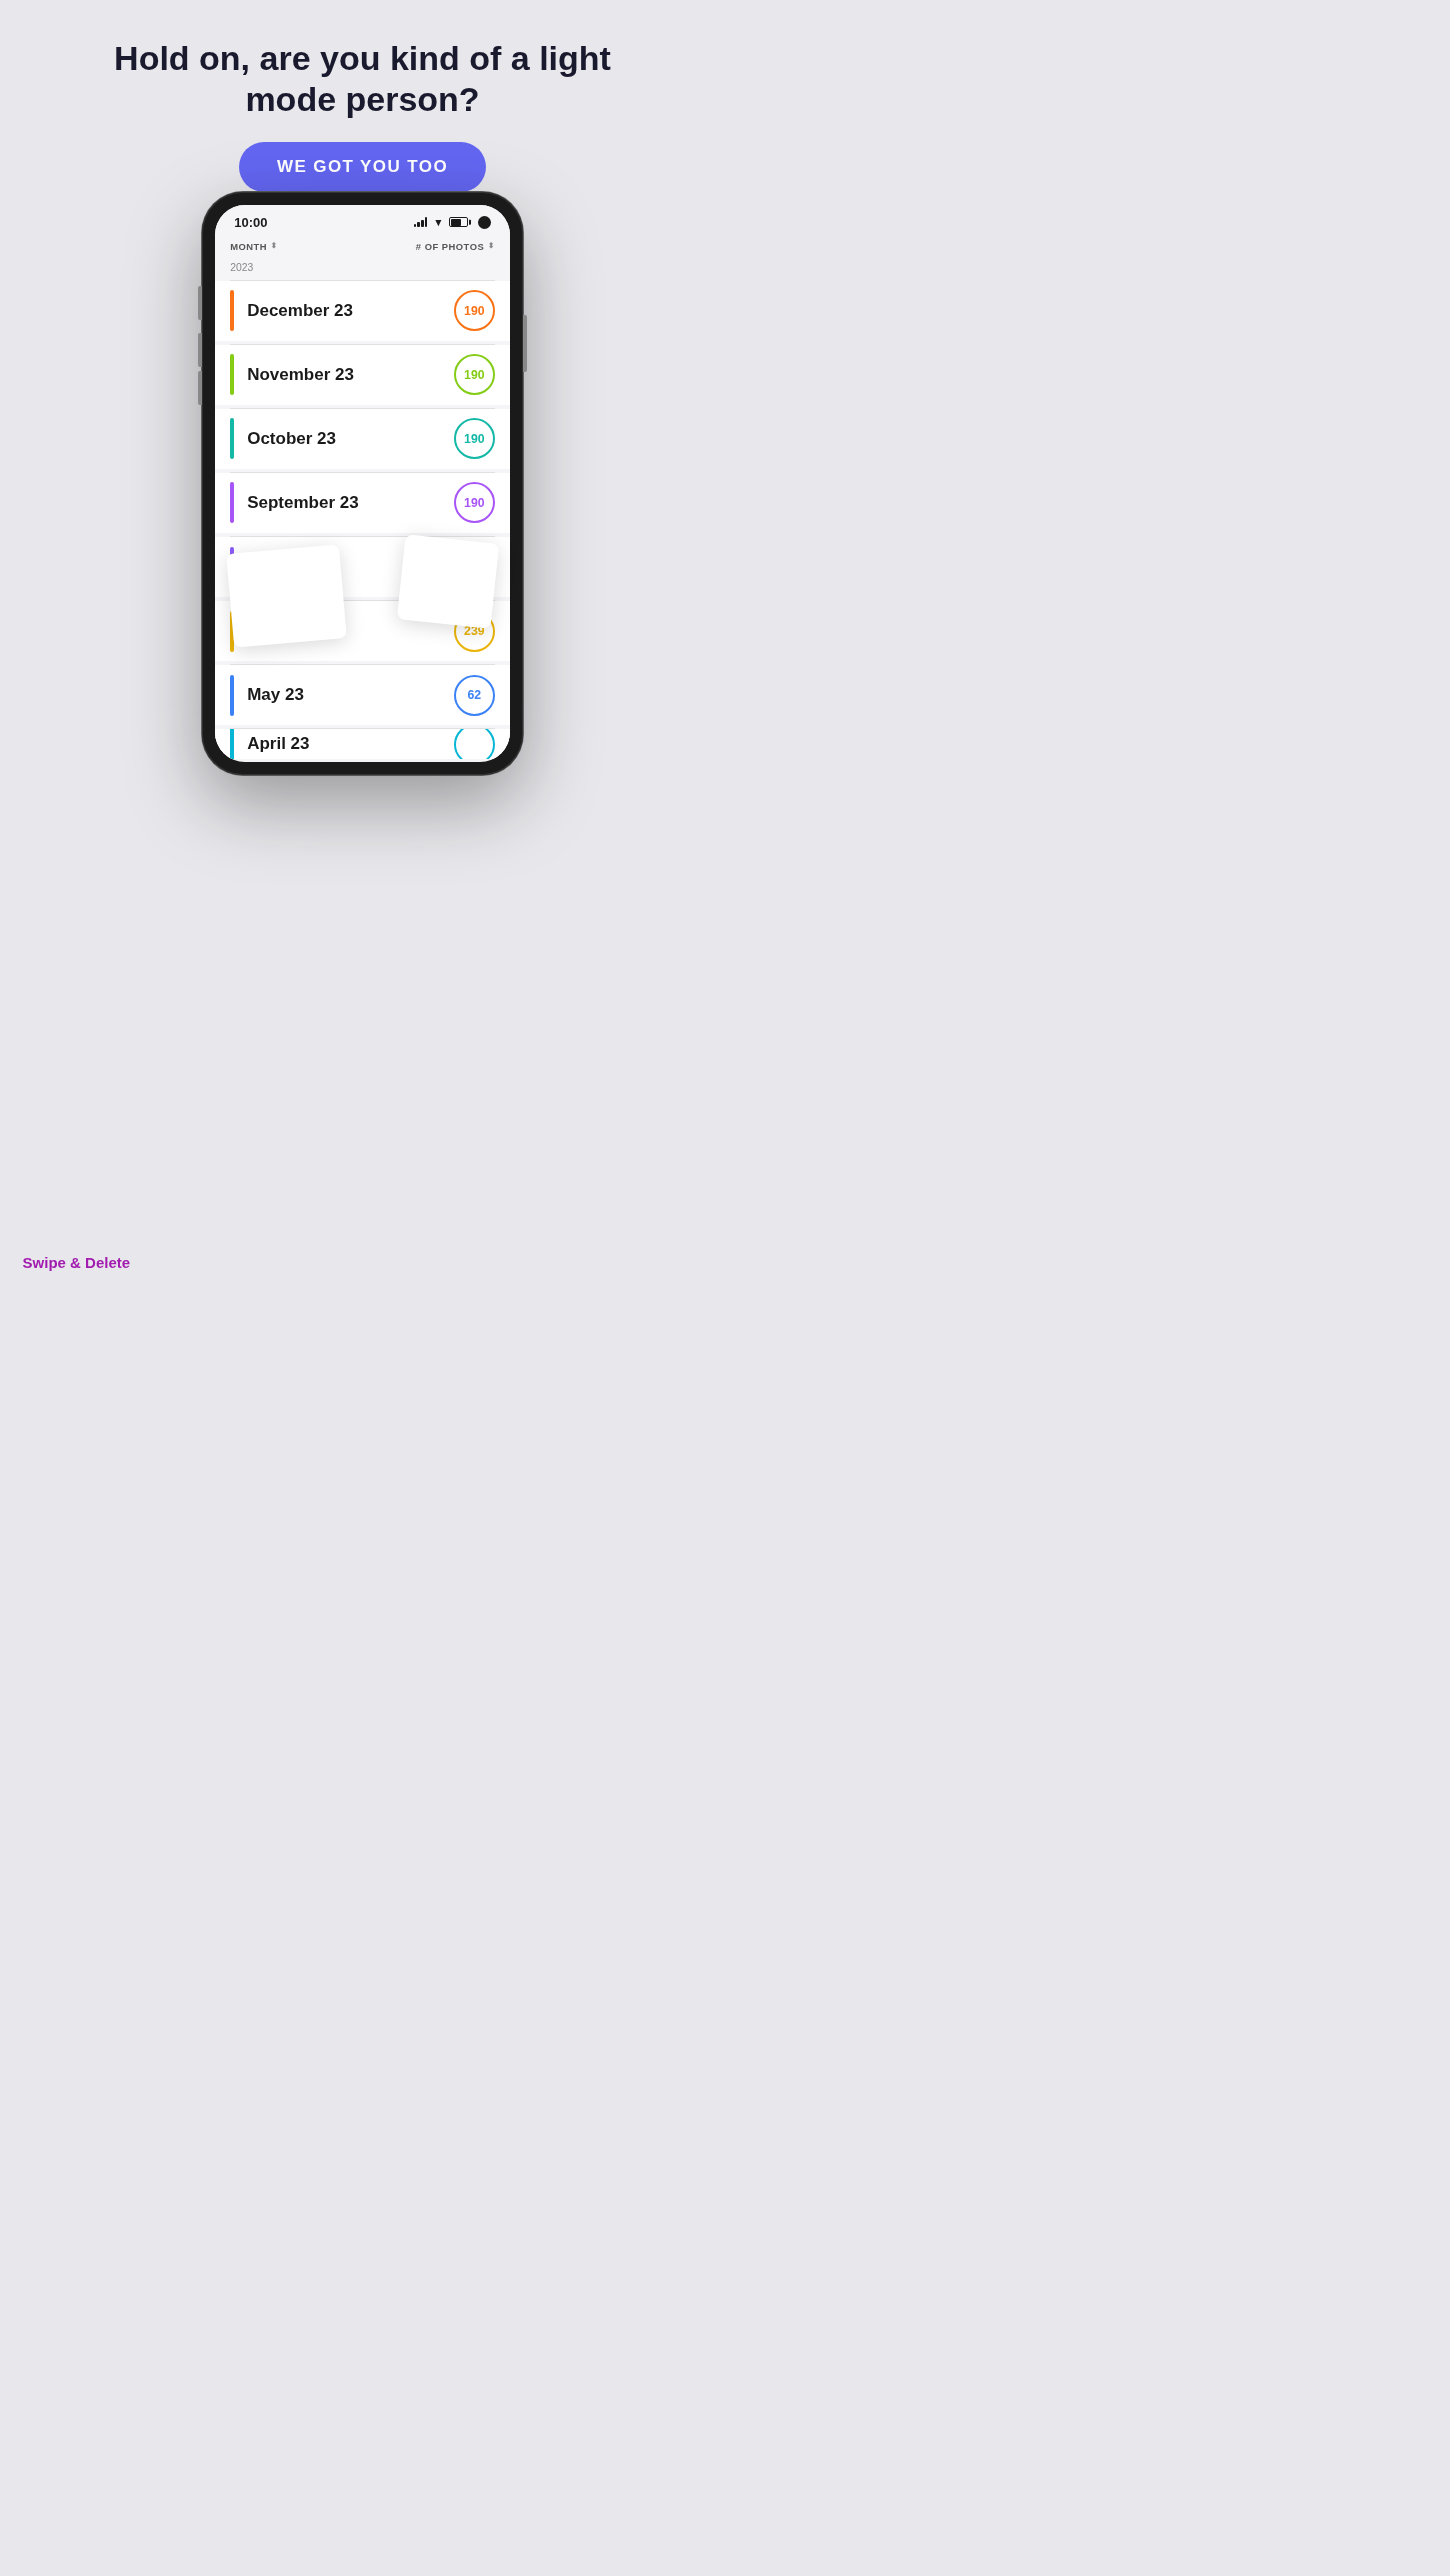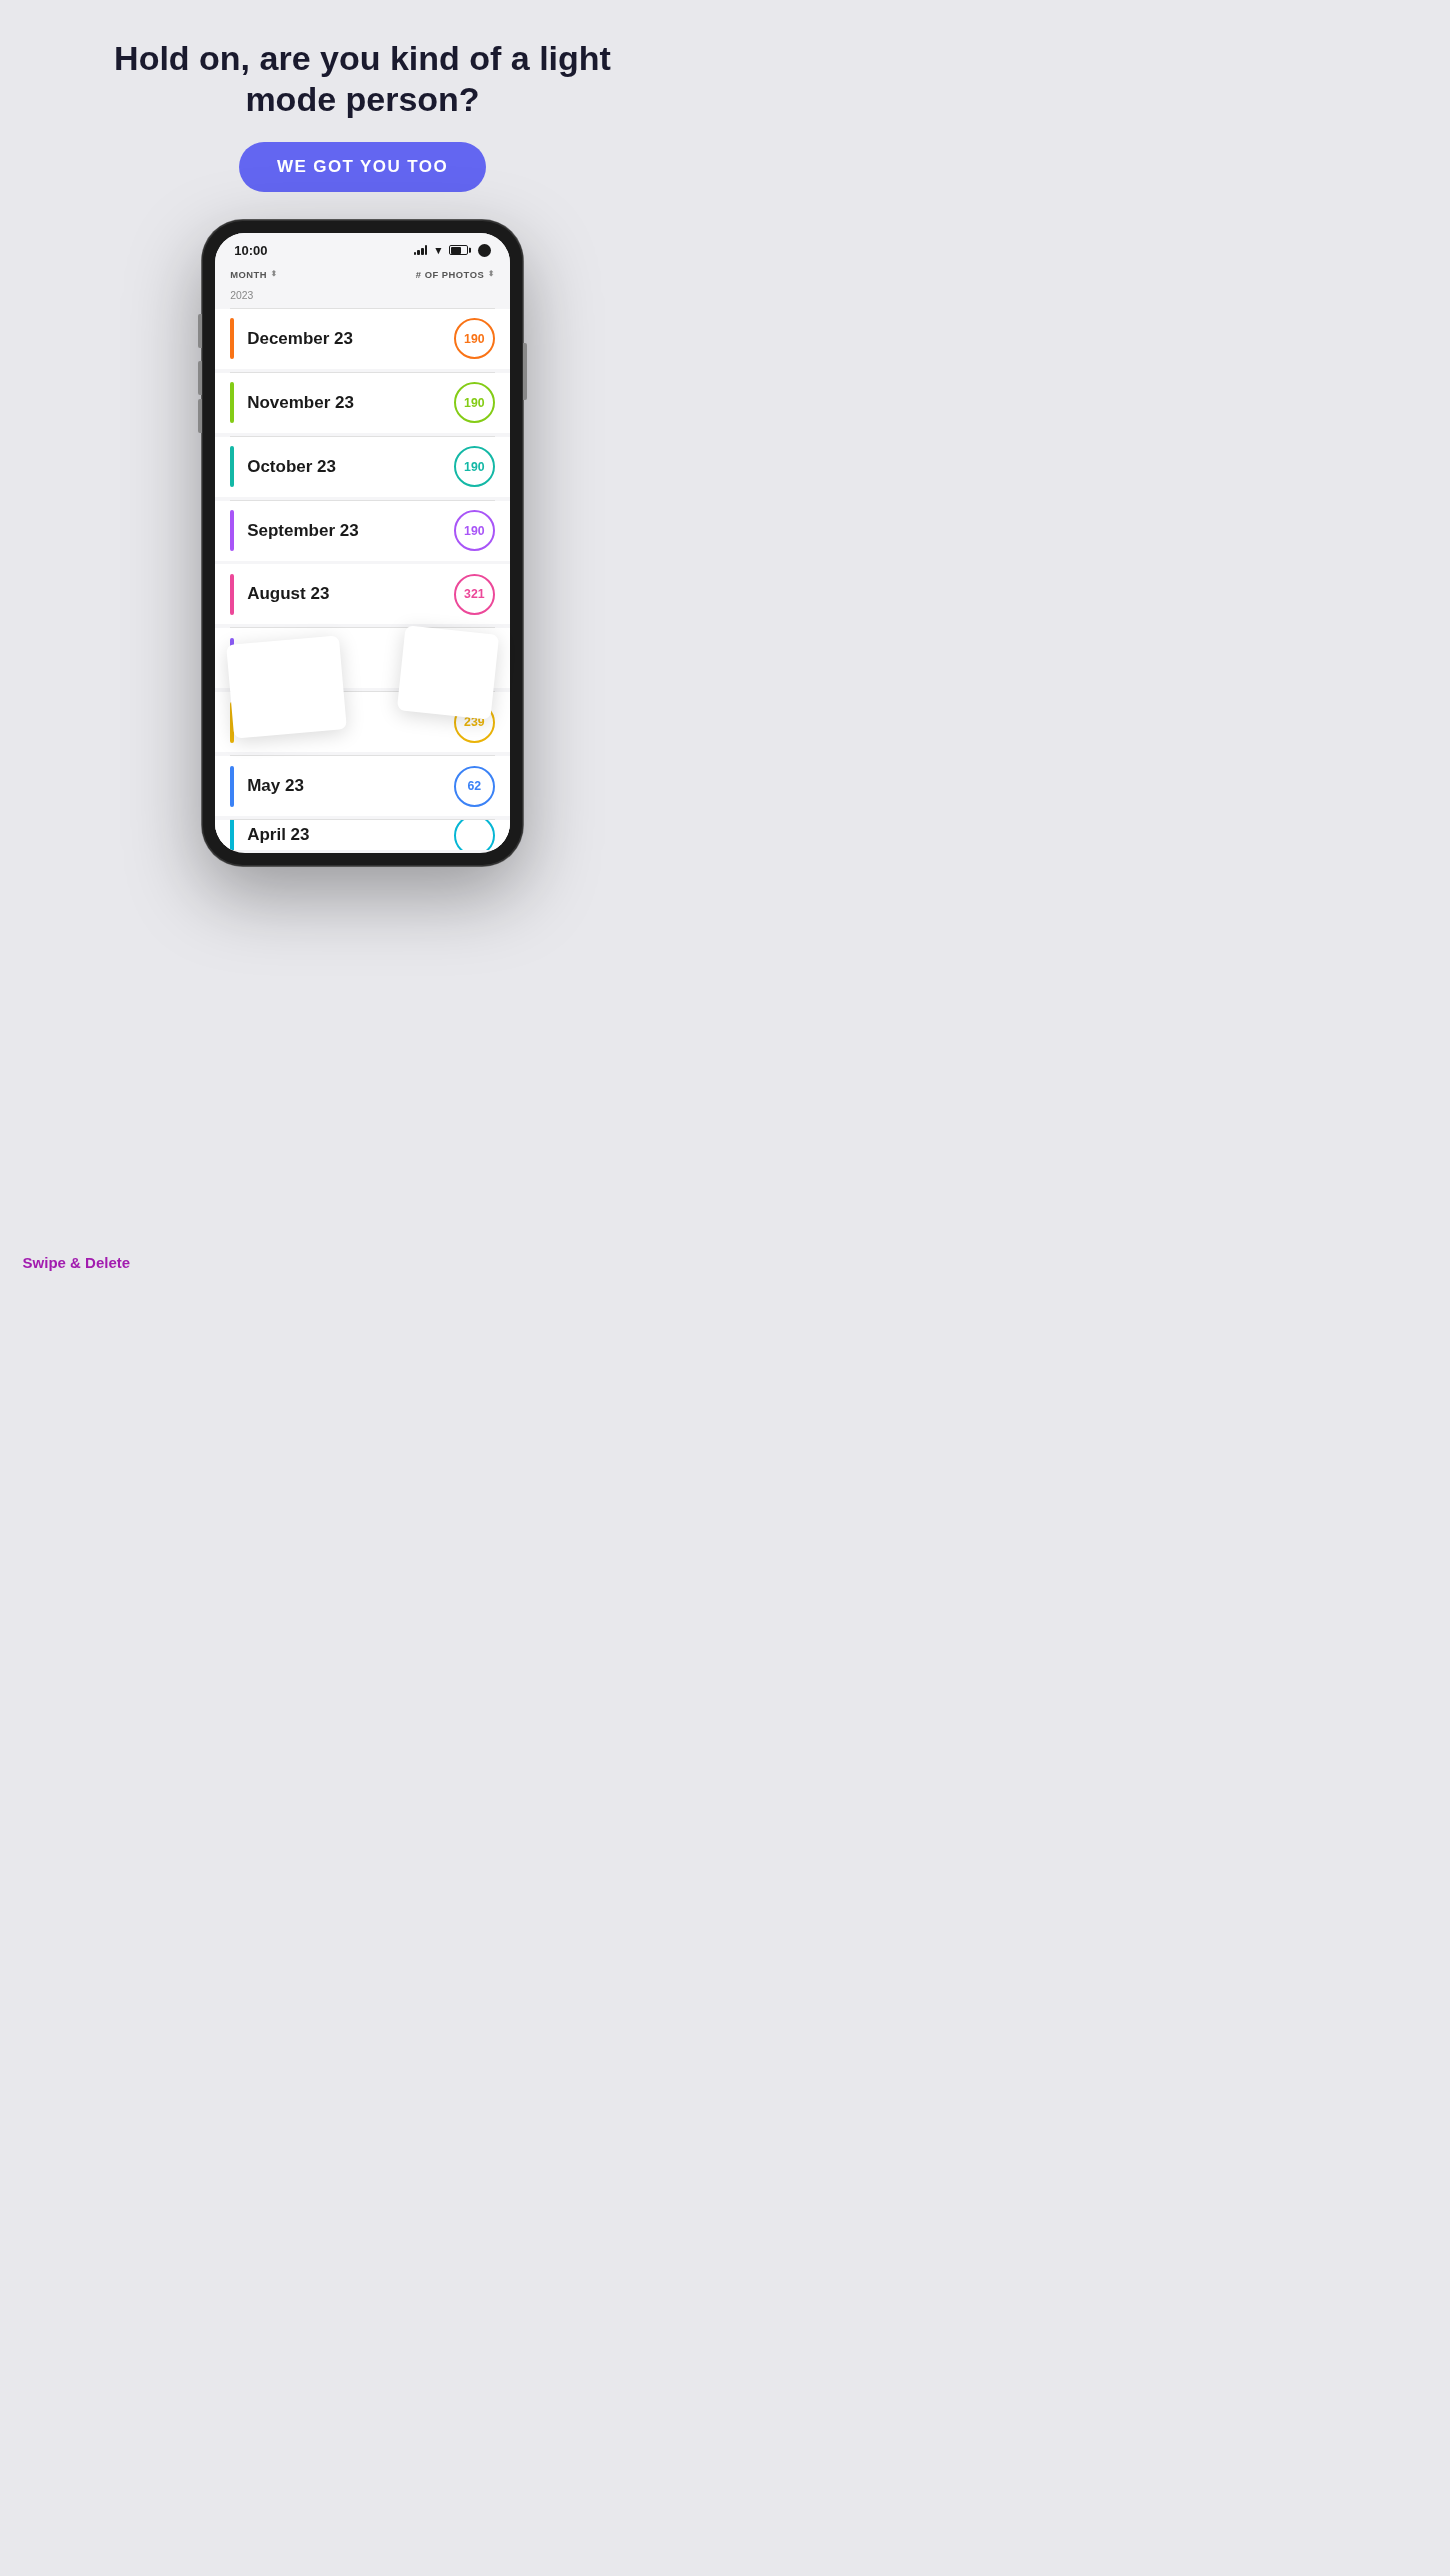--- a/index.html
+++ b/index.html
@@ -30,21 +30,20 @@
     .cta-button {
       background: #6366f1;
       color: white;
       font-size: 17px;
       font-weight: 700;
       letter-spacing: 1.4px;
       padding: 15px 38px;
       border-radius: 47px;
       border: none;
       cursor: pointer;
-      margin-bottom: 28px;
       text-transform: uppercase;
     }
 
     
     .phone-wrapper {
       position: relative;
       width: 321px;
       z-index: 2;
     }
 
@@ -357,27 +356,20 @@
   </div>
           <div class="divider"></div>
           <div class="month-item">
     <div class="month-accent" style="background:#a855f7"></div>
     <span class="month-name">September 23</span>
     <div class="photo-count-circle" style="border-color:#a855f7; color:#a855f7;">
       190
     </div>
   </div>
           <div class="divider"></div>
-          <div class="month-item">
-    <div class="month-accent" style="background:#ec4899"></div>
-    <span class="month-name">August 23</span>
-    <div class="photo-count-circle" style="border-color:#ec4899; color:#ec4899;">
-      321
-    </div>
-  </div>
           <div class="divider"></div>
           <div class="month-item">
     <div class="month-accent" style="background:#8b5cf6"></div>
     <span class="month-name">July 23</span>
     <div class="photo-count-circle" style="border-color:#8b5cf6; color:#8b5cf6;">
       87
     </div>
   </div>
           <div class="divider"></div>
           <div class="month-item">

